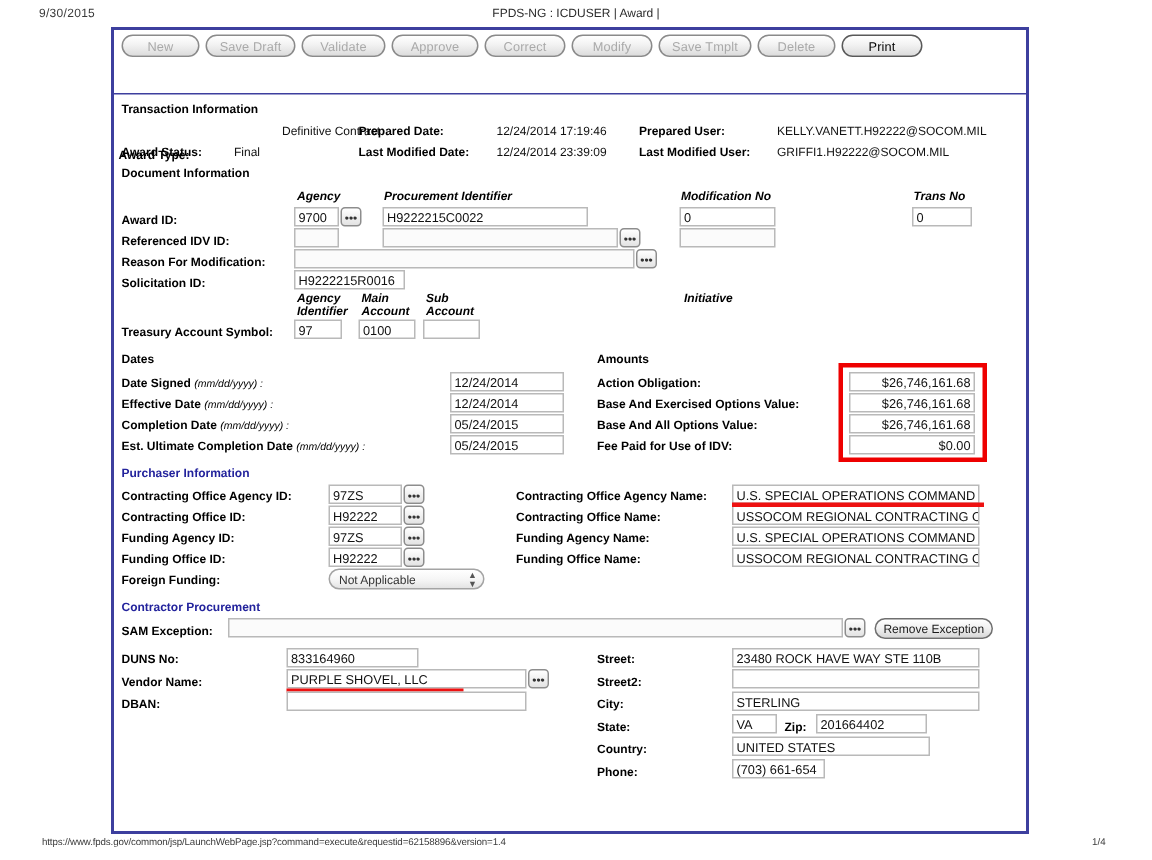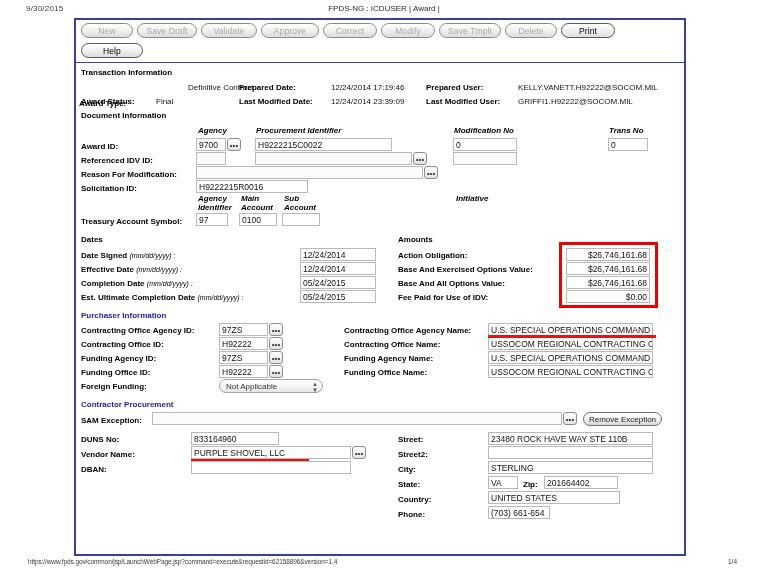--- a/index.html
+++ b/index.html
@@ -187,25 +187,20 @@
         <div class="btn" style="width:62px">
             <span>Save Tmplt</span>
           </div>
         <div class="btn" style="width:52px">
             <span>Delete</span>
           </div>
         <div class="btn enabled" style="width:54px">
             <span>Print</span>
           </div>
       </div>
-      <div class="btn-row second">
-        <div class="btn enabled" style="width:62px">
-            <span>Help</span>
-          </div>
-      </div>
     </div>
 
     <div class="form-body">
 
       <div class="sec-hdr" style="left:5px; top:5px;">Transaction Information</div>
 
       <div class="lbl" style="left:3px; top:20px;margin-top:16px;">Award Type:</div>
       <div class="val" style="left:80px; top:20px;padding-left:32px;">Definitive Contract</div>
       <div class="lbl" style="left:163px; top:20px;">Prepared Date:</div>
       <div class="val" style="left:255px; top:20px;">12/24/2014 17:19:46</div>
@@ -237,21 +232,21 @@
       <div class="fld shade" style="left:120px; top:89px; width:30px;"></div>
       <div class="fld shade" style="left:179px; top:89px; width:157px;"></div>
       <div class="ell" style="left:337px; top:89px;">•••</div>
       <div class="fld shade" style="left:377px; top:89px; width:64px;"></div>
 
       <div class="lbl" style="left:5px; top:107px;">Reason For Modification:</div>
       <div class="fld shade" style="left:120px; top:103px; width:227px;"></div>
       <div class="ell" style="left:348px; top:103px;">•••</div>
 
       <div class="lbl" style="left:5px; top:121px;">Solicitation ID:</div>
-      <div class="fld" style="left:120px; top:117px; width:112px;">H9222215R0016</div>
+      <div class="fld" style="left:120px; top:117px; width:74px;">H9222215R0016</div>
 
       <div class="lbl-i" style="left:122px; top:131px;">Agency<br>Identifier</div>
       <div class="lbl-i" style="left:165px; top:131px;">Main<br>Account</div>
       <div class="lbl-i" style="left:208px; top:131px;">Sub<br>Account</div>
 
       <div class="lbl" style="left:5px; top:154px;">Treasury Account Symbol:</div>
       <div class="fld" style="left:120px; top:150px; width:32px;">97</div>
       <div class="fld" style="left:163px; top:150px; width:38px;">0100</div>
       <div class="fld" style="left:206px; top:150px; width:38px;"></div>
 

